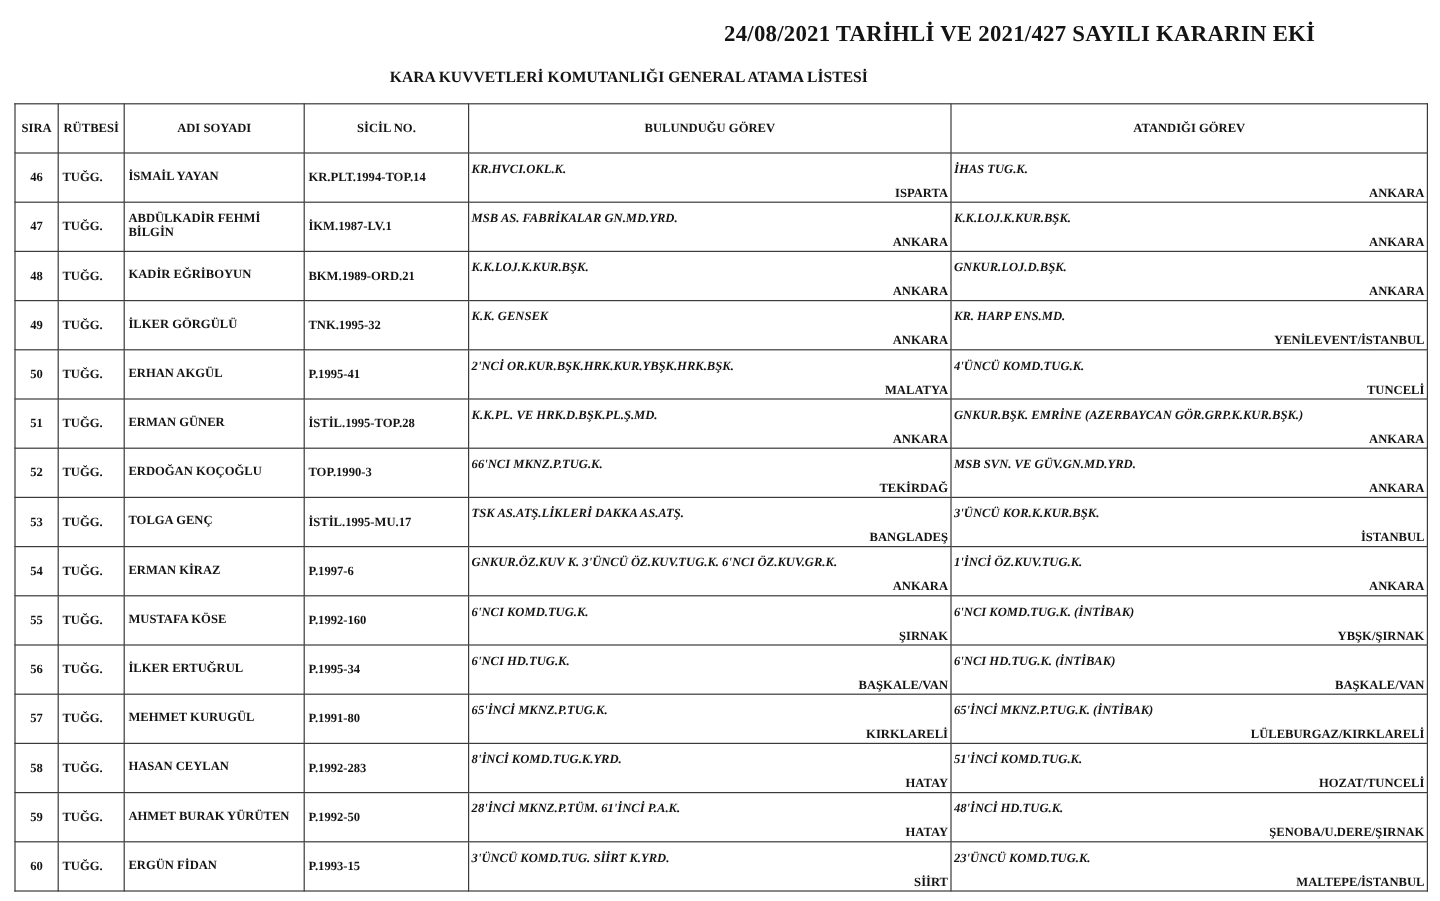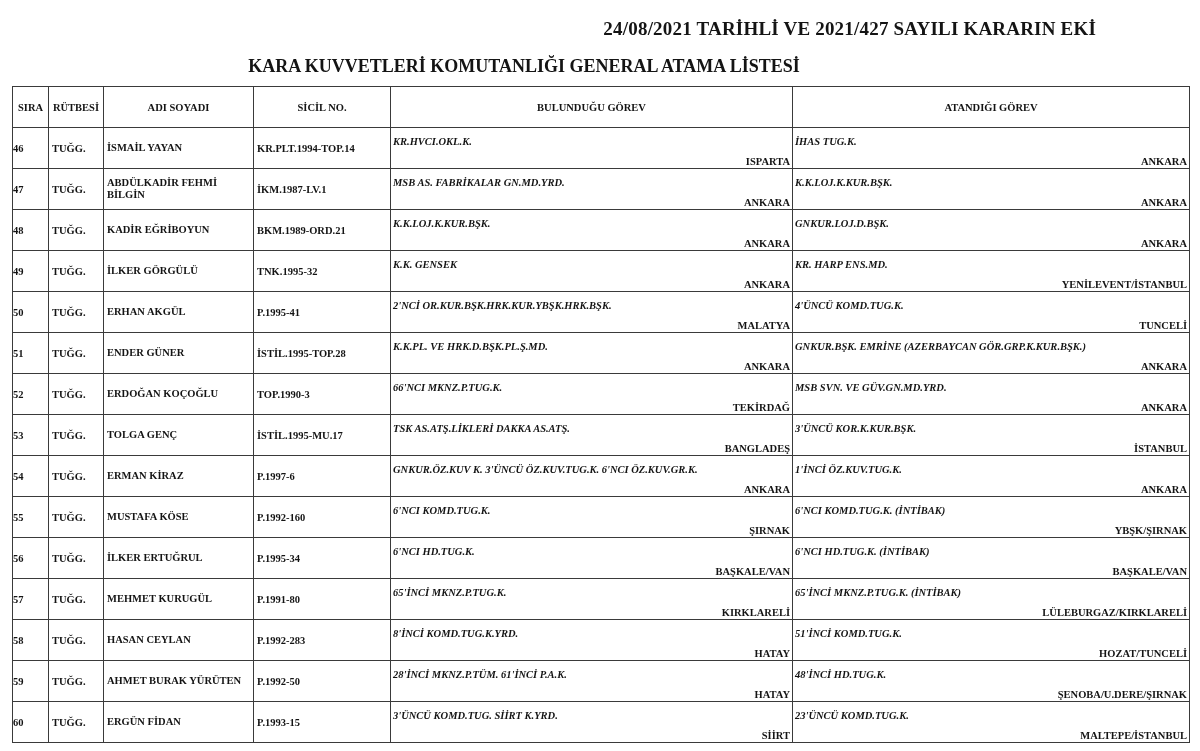--- a/index.html
+++ b/index.html
@@ -6,33 +6,33 @@
   body {
     width: 1200px; height: 751px; background: #ffffff; position: relative; overflow: hidden;
     font-family: "Liberation Serif", "DejaVu Serif", serif; color: #141414;
   }
   .title {
     position: absolute; top: 18px; left: 0; width: 1096px; text-align: right;
     font-size: 19px; font-weight: bold; letter-spacing: 0.2px;
   }
   .subtitle {
     position: absolute; top: 56px; left: 0; width: 1048px; text-align: center;
-    font-size: 18px; font-weight: bold;
+    font-size: 13px; font-weight: bold;
   }
   table {
     position: absolute; top: 86px; left: 12px; width: 1177px;
     border-collapse: collapse; table-layout: fixed;
   }
   th, td {
     border: 1.4px solid #3a3a3a; padding: 0; font-weight: bold; font-size: 10.5px;
     vertical-align: middle;
   }
   th { height: 40px; text-align: center; font-size: 10.5px; }
   td { height: 40px; }
-  td.sira { text-align: left; }
+  td.sira { text-align: center; }
   td.rutbe, td.ad, td.sicil { padding-left: 3px; }
   td.ad { line-height: 12px; }
   td.gorev { position: relative; padding: 0; }
   .gorev-text {
     position: absolute; top: 8px; left: 2px; right: 2px; line-height: 12px; font-style: italic;
   }
   .gorev-loc {
     position: absolute; bottom: 1px; right: 2px; text-align: right;
   }
 </style>
@@ -128,21 +128,21 @@
           <div class="gorev-loc">MALATYA</div>
         </td>
         <td class="gorev">
           <div class="gorev-text">4'ÜNCÜ KOMD.TUG.K.</div>
           <div class="gorev-loc">TUNCELİ</div>
         </td>
       </tr>
       <tr>
         <td class="sira">51</td>
         <td class="rutbe">TUĞG.</td>
-        <td class="ad">ENDER GÜNER</td>
+        <td class="ad">ERMAN GÜNER</td>
         <td class="sicil">İSTİL.1995-TOP.28</td>
         <td class="gorev">
           <div class="gorev-text">K.K.PL. VE HRK.D.BŞK.PL.Ş.MD.</div>
           <div class="gorev-loc">ANKARA</div>
         </td>
         <td class="gorev">
           <div class="gorev-text">GNKUR.BŞK. EMRİNE (AZERBAYCAN GÖR.GRP.K.KUR.BŞK.)</div>
           <div class="gorev-loc">ANKARA</div>
         </td>
       </tr>

